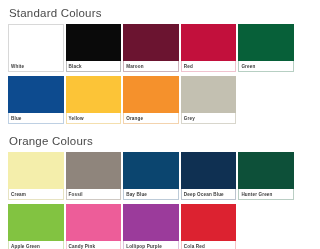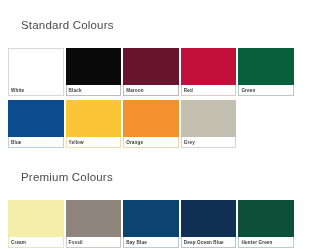--- a/index.html
+++ b/index.html
@@ -22,21 +22,21 @@
     position: relative;
   }
   .section {
     margin: 0;
   }
   .section-title {
     font-size: 11.5px;
     font-weight: 400;
     color: #4a4a4a;
     letter-spacing: 0.2px;
-    margin: 12px;
+    margin: 0;
     padding: 3px 0 4px 1px;
     line-height: 13px;
     white-space: nowrap;
   }
   .swatch-grid {
     display: flex;
     flex-wrap: wrap;
     gap: 2px;
     width: 288px;
   }
@@ -130,21 +130,21 @@
         <div class="swatch-card tinted">
           <div class="swatch-block" style="background: rgb(195, 192, 177);"></div>
           <div class="swatch-label" style="border-color: rgb(216, 214, 204);">Grey</div>
         </div>
       </div>
   </div>
 
   <div class="section-gap"></div>
 
   <div class="section">
-    <div class="section-title">Premium Colours</div>
+    <div class="section-title">Orange Colours</div>
     <div class="swatch-grid">
         <div class="swatch-card tinted">
           <div class="swatch-block" style="background: rgb(244, 238, 171);"></div>
           <div class="swatch-label" style="border-color: rgb(231, 227, 194);">Cream</div>
         </div>
         <div class="swatch-card tinted">
           <div class="swatch-block" style="background: rgb(143, 133, 124);"></div>
           <div class="swatch-label" style="border-color: rgb(207, 201, 195);">Fossil</div>
         </div>
         <div class="swatch-card tinted">

